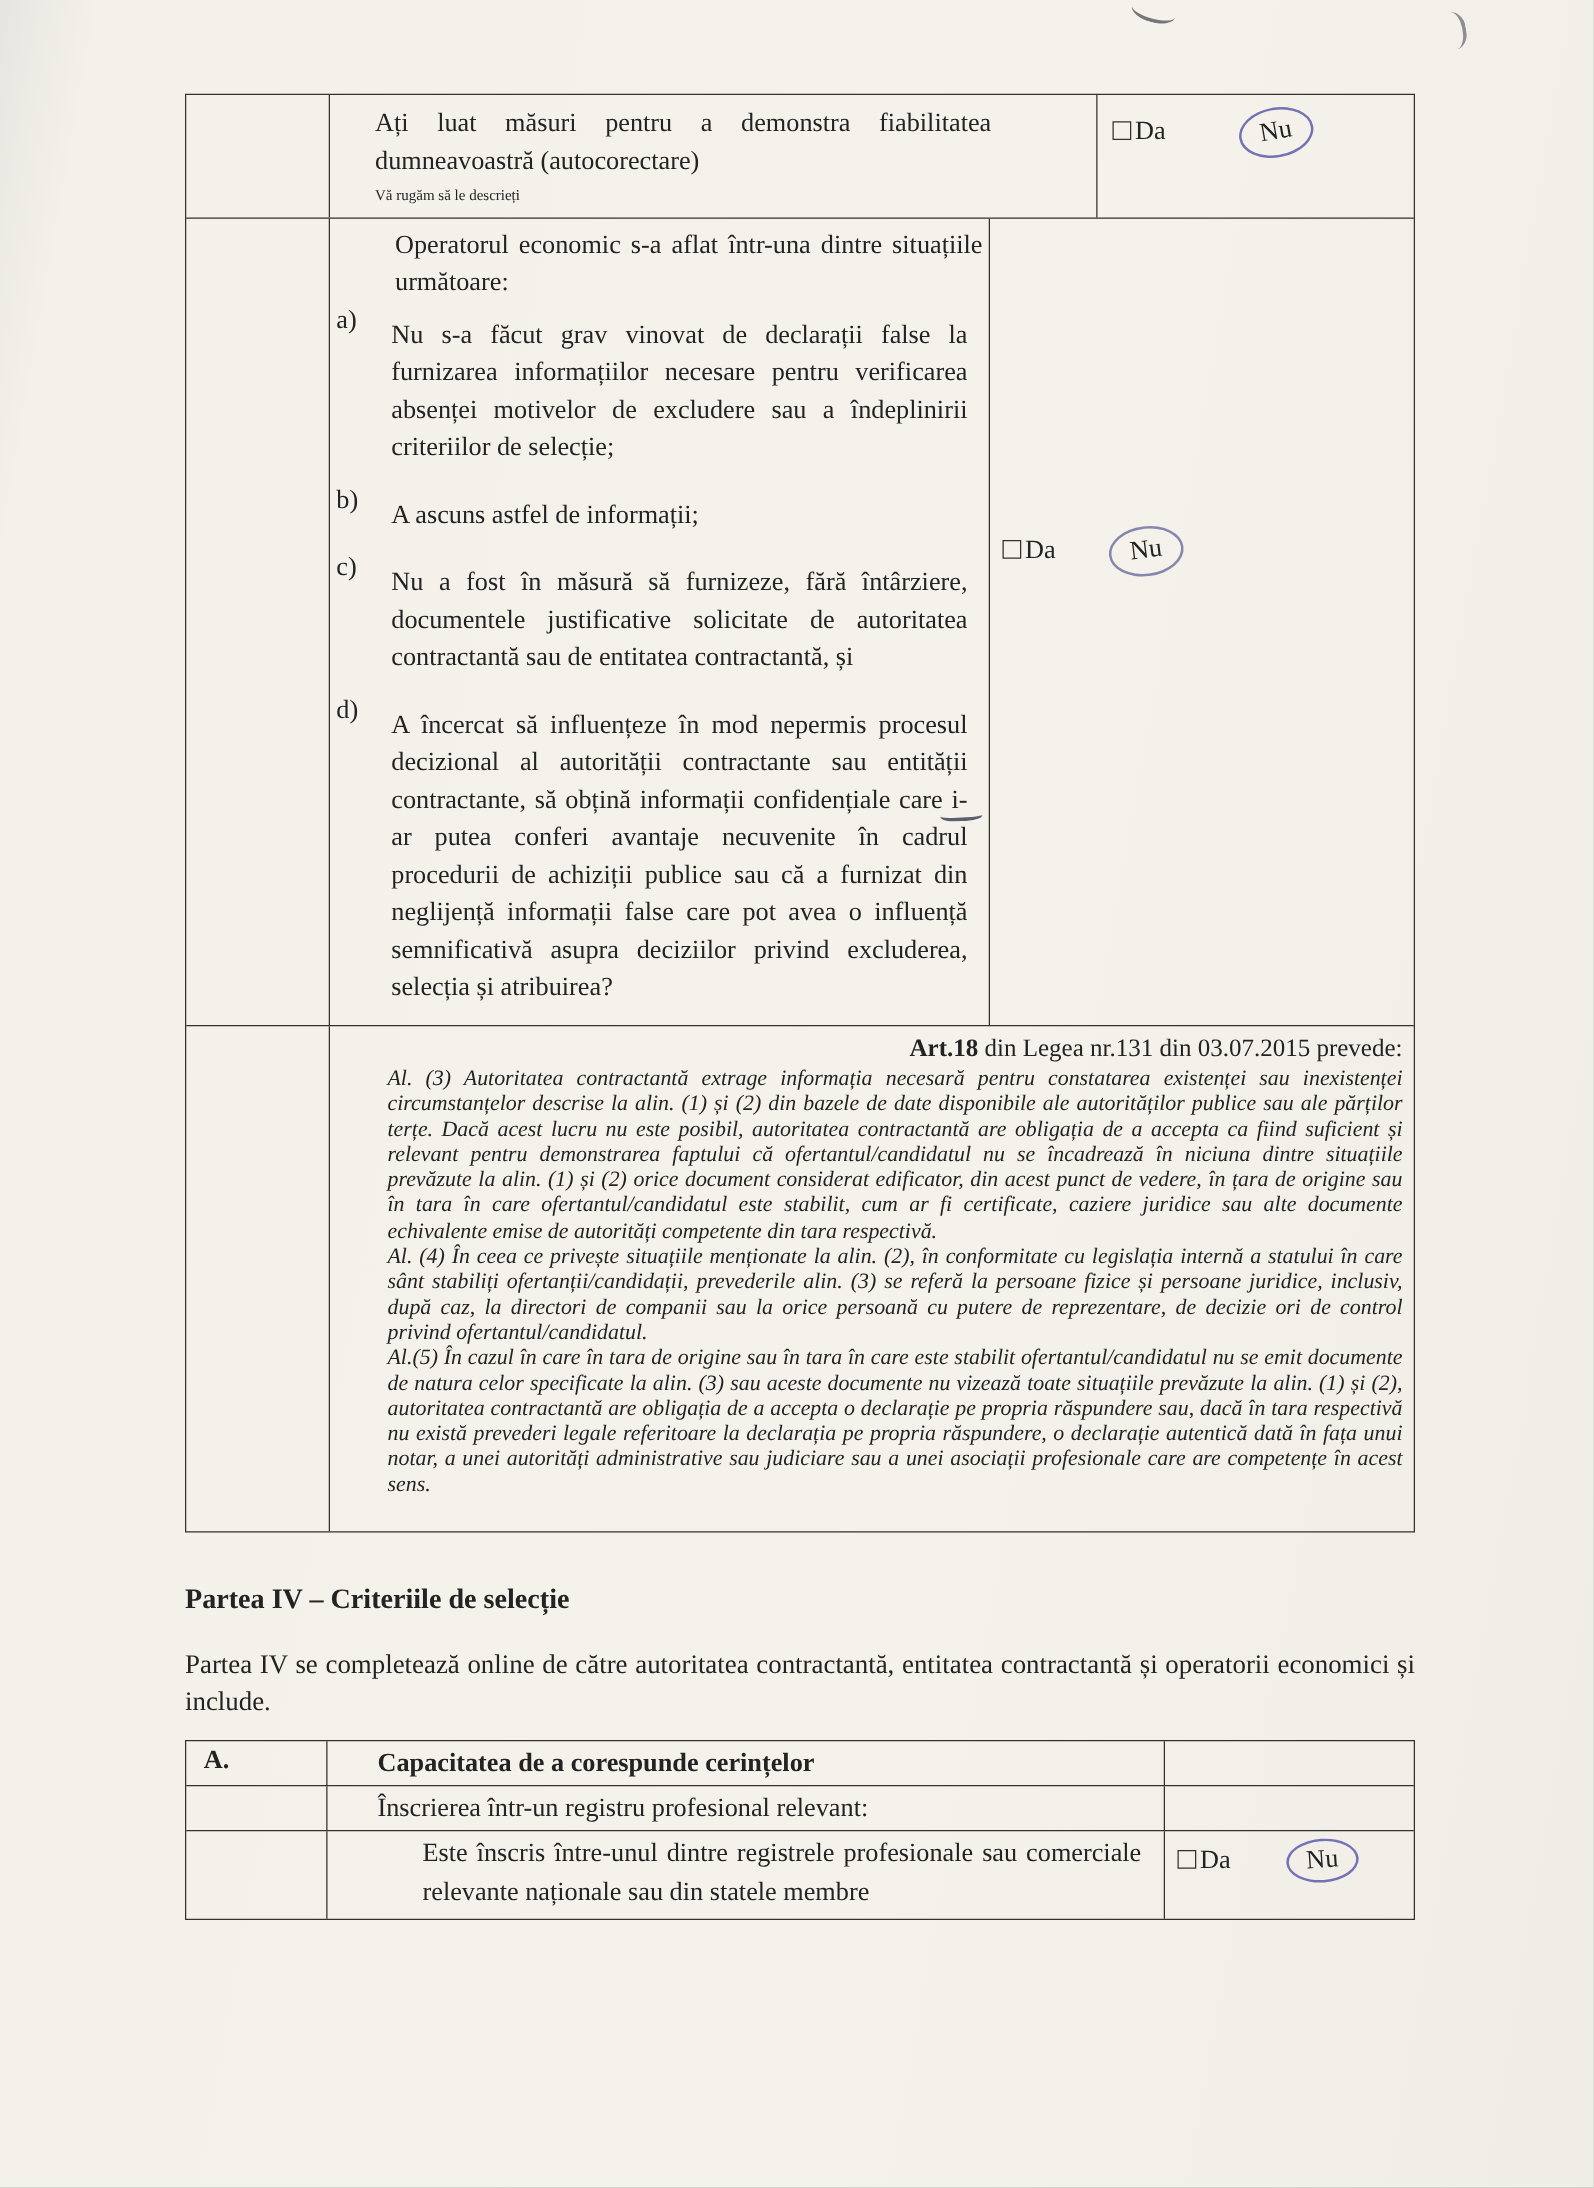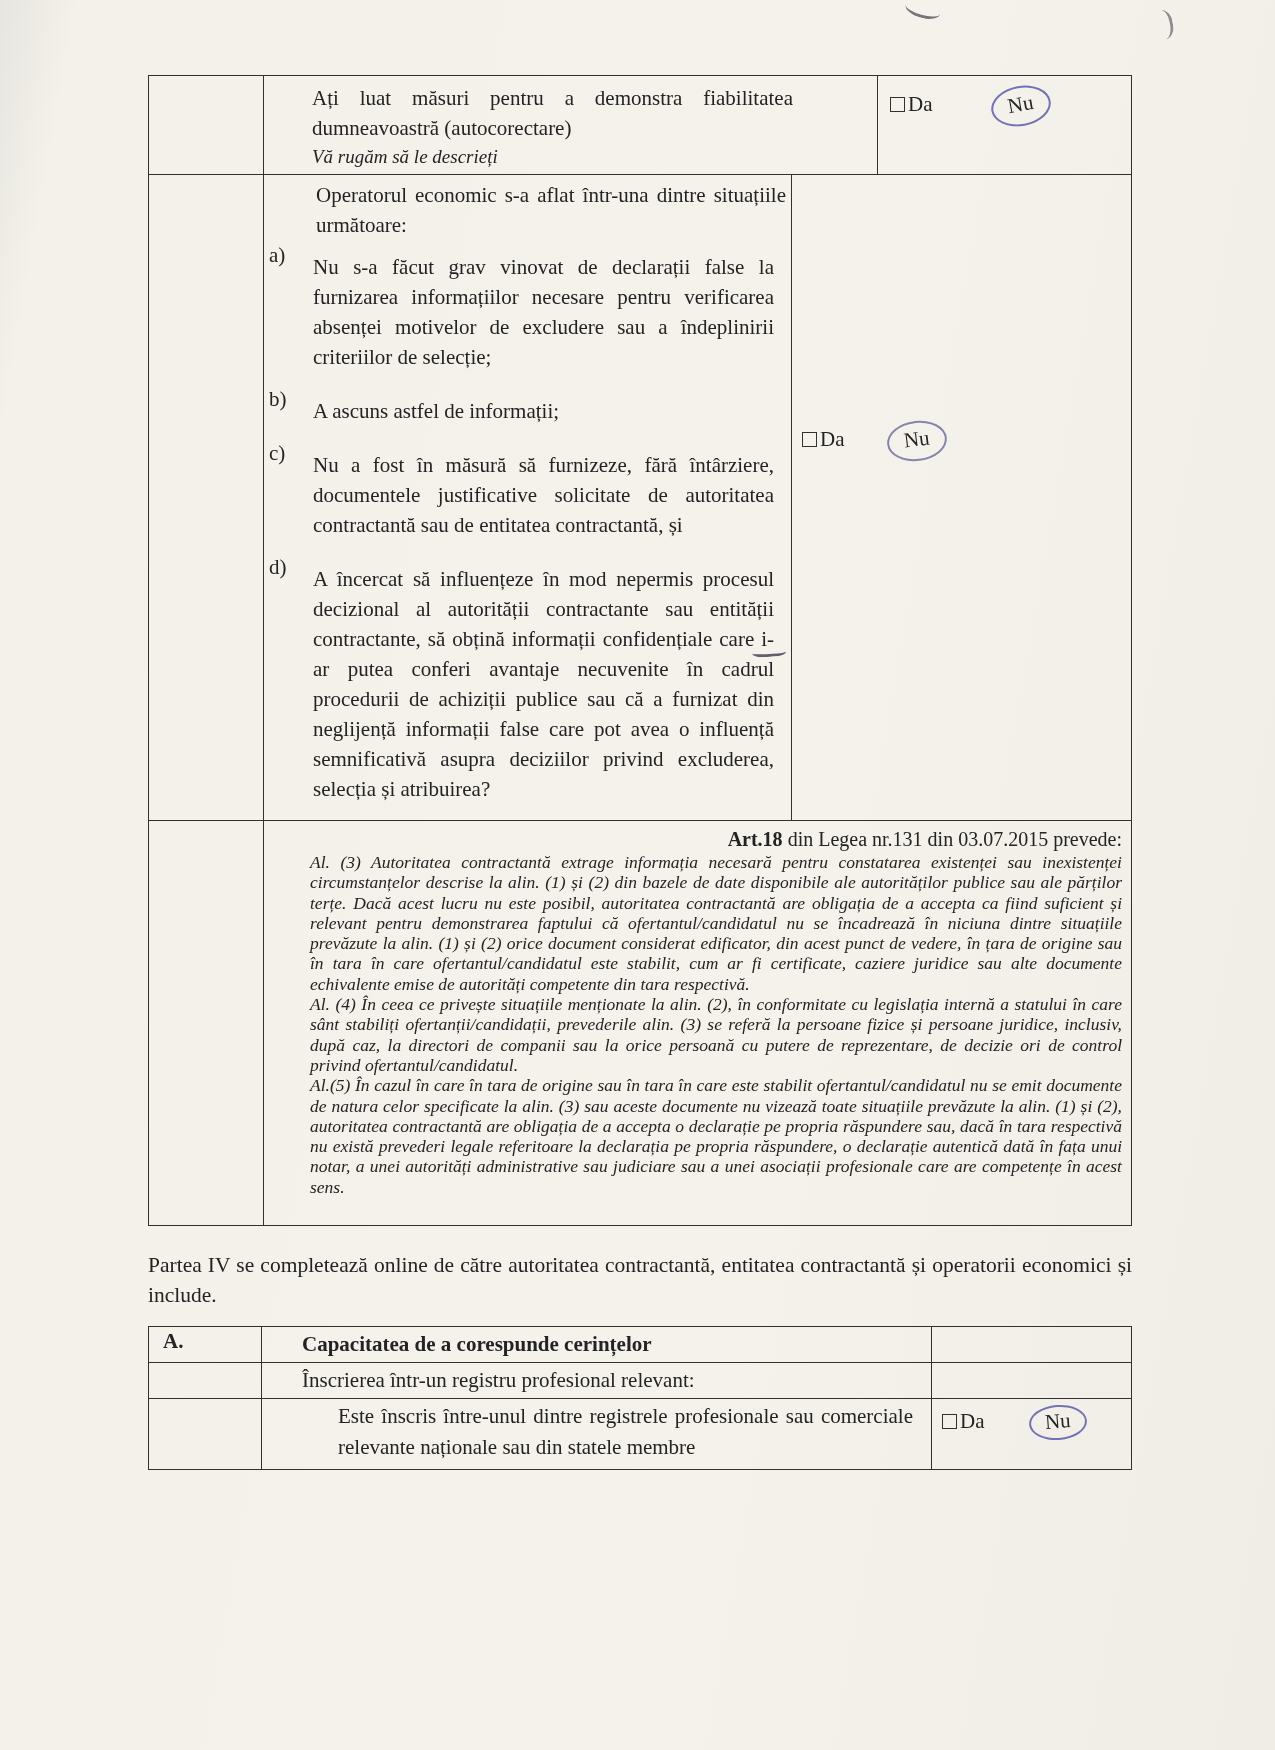--- a/index.html
+++ b/index.html
@@ -14,24 +14,24 @@
   .cell{min-width:0;}
   .cell + .cell{border-left:1.6px solid #33312d;}
   .r1,.r2{grid-template-columns:114px 614px 1fr;}
   .r3{grid-template-columns:114px 528px 1fr;}
   .r4{grid-template-columns:114px 1fr;}
   .r1{min-height:93px}.r2{min-height:124px}.r3{min-height:548px}.r4{min-height:404px}
 
   .c-main{padding:7px 84px 4px 2px;font-size:21px;line-height:30px;}
   .r3 .c-main{padding:5px 5px 4px 2px;}
   .just{text-align:justify;margin-left:36px;}
-  .ind{margin-left:46px;}
+  .ind{margin-left:34px;}
   .ind3{margin-left:50px;}
   .bold{font-weight:bold;}
-  .note{font-style:italic;font-size:19px;line-height:27px;}
+  .note{font-size:12px;line-height:27px;}
   .li{display:flex;}
   .li-label{flex:0 0 32px;padding-left:3px;}
   .li p{flex:1;margin:12px;}
   p{margin:0;}
 
   .c-law{padding:5px 9px 8px 46px;}
   .law-head{font-size:20px;line-height:26px;text-align:right;}
   .law{font-style:italic;font-size:17.5px;line-height:20.3px;text-align:justify;}
 
   .r1 .c-ans{padding:10px 0 0 12px;white-space:nowrap;}
@@ -115,20 +115,21 @@
         <div class="cell c-law">
           <p class="law-head"><b>Art.18</b><span> din Legea nr.131 din 03.07.2015 prevede:</span></p>
           <p class="law">Al. (3) Autoritatea contractantă extrage informația necesară pentru constatarea existenței sau inexistenței circumstanțelor descrise la alin. (1) și (2) din bazele de date disponibile ale autorităților publice sau ale părților terțe. Dacă acest lucru nu este posibil, autoritatea contractantă are obligația de a accepta ca fiind suficient și relevant pentru demonstrarea faptului că ofertantul/candidatul nu se încadrează în niciuna dintre situațiile prevăzute la alin. (1) și (2) orice document considerat edificator, din acest punct de vedere, în țara de origine sau în tara în care ofertantul/candidatul este stabilit, cum ar fi certificate, caziere juridice sau alte documente echivalente emise de autorități competente din tara respectivă.</p>
           <p class="law">Al. (4) În ceea ce privește situațiile menționate la alin. (2), în conformitate cu legislația internă a statului în care sânt stabiliți ofertanții/candidații, prevederile alin. (3) se referă la persoane fizice și persoane juridice, inclusiv, după caz, la directori de companii sau la orice persoană cu putere de reprezentare, de decizie ori de control privind ofertantul/candidatul.</p>
           <p class="law">Al.(5) În cazul în care în tara de origine sau în tara în care este stabilit ofertantul/candidatul nu se emit documente de natura celor specificate la alin. (3) sau aceste documente nu vizează toate situațiile prevăzute la alin. (1) și (2), autoritatea contractantă are obligația de a accepta o declarație pe propria răspundere sau, dacă în tara respectivă nu există prevederi legale referitoare la declarația pe propria răspundere, o declarație autentică dată în fața unui notar, a unei autorități administrative sau judiciare sau a unei asociații profesionale care are competențe în acest sens.</p>
         </div>
       </div>
 
     </div>
 
+    <h2 class="part-heading">Partea IV – Criteriile de selecție</h2>
     <p class="part-intro">Partea IV se completează online de către autoritatea contractantă, entitatea contractantă și operatorii economici și include.</p>
 
     <div class="dtable t2">
 
       <div class="trow t2r1">
         <div class="cell c-num2">A.</div>
         <div class="cell c-main2">
           <p class="bold">Capacitatea de a corespunde cerințelor</p>
         </div>
         <div class="cell"></div>

